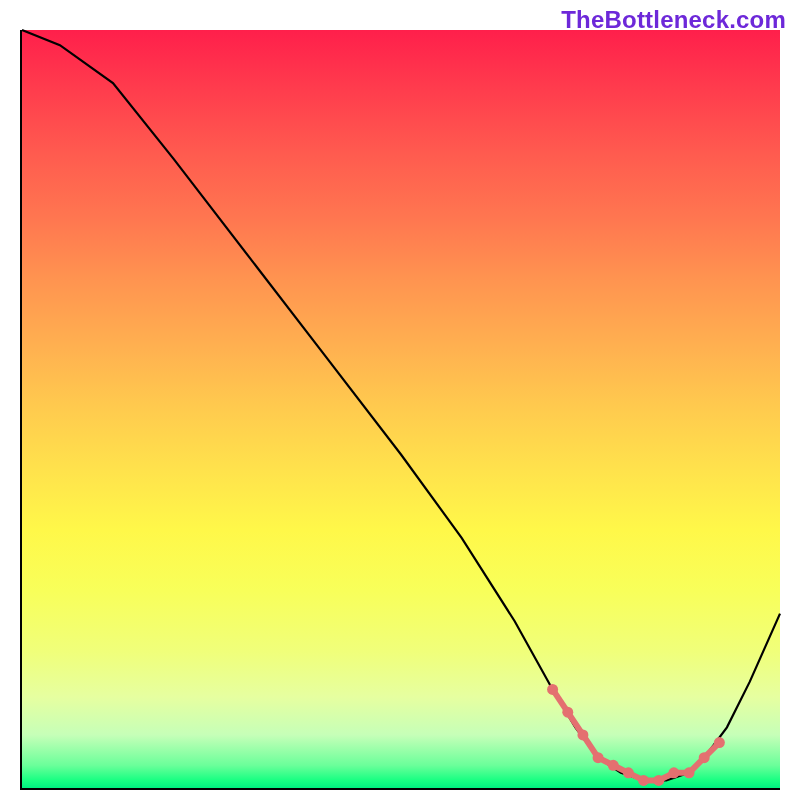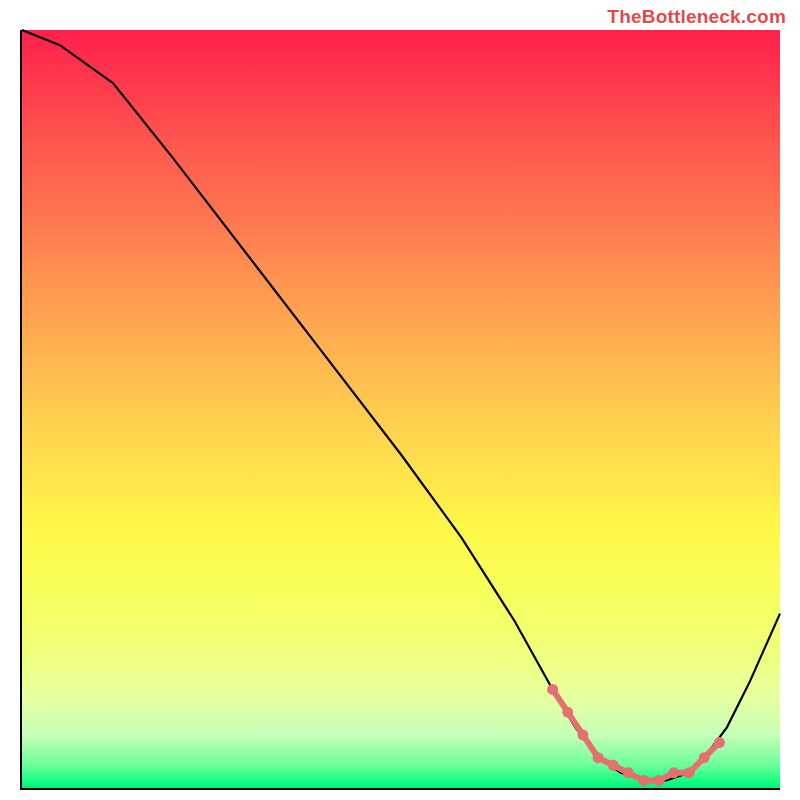--- a/index.html
+++ b/index.html
@@ -7,23 +7,23 @@
     width: 800px;
     height: 800px;
     background: #ffffff;
     position: relative;
     font-family: Arial, sans-serif;
   }
   .watermark {
     position: absolute;
     top: 6px;
     right: 14px;
-    font-size: 19px;
+    font-size: 24px;
     font-weight: 600;
-    color: #ef4444;
+    color: #6d28d9;
     letter-spacing: 0.2px;
   }
   .chart-area {
     position: absolute;
     left: 20px;
     top: 30px;
     width: 760px;
     height: 760px;
     border: 2px solid #000;
     border-top: none;

